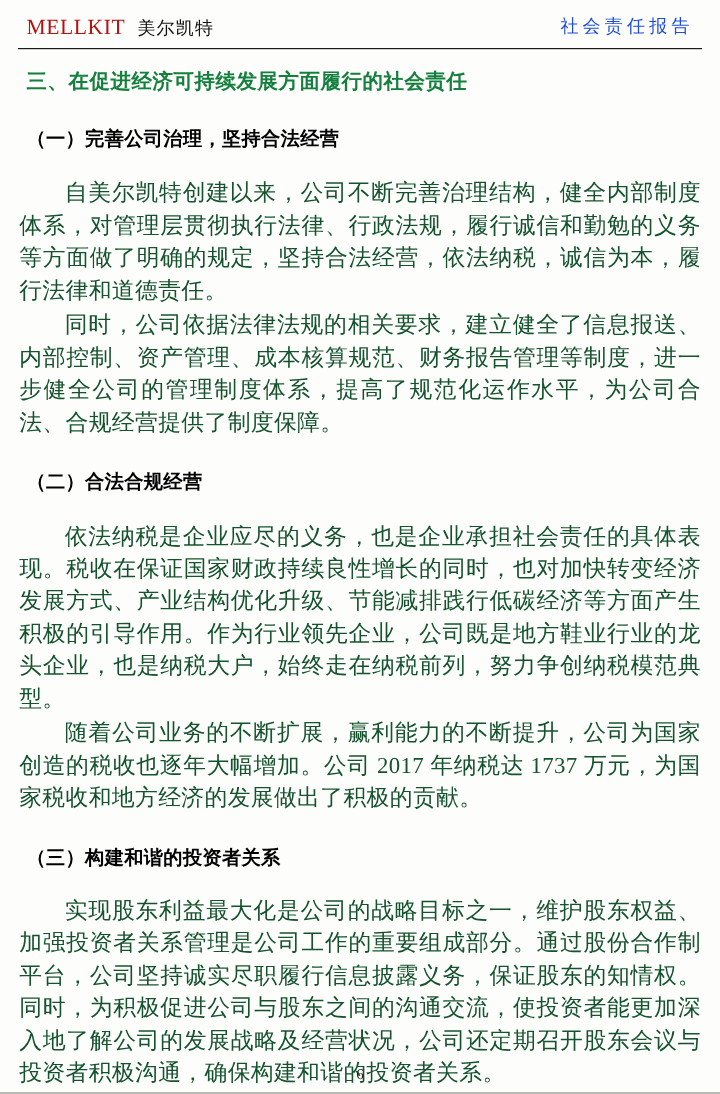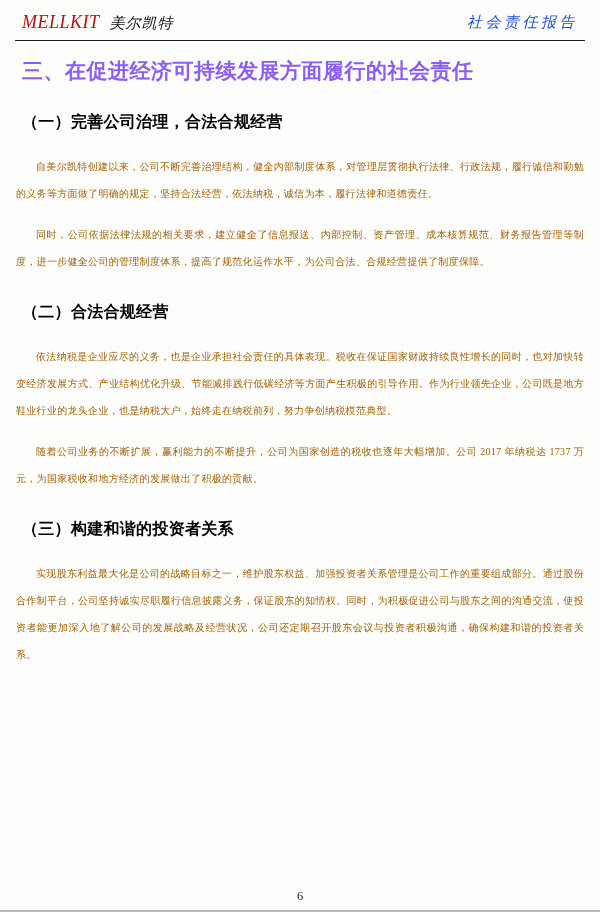--- a/index.html
+++ b/index.html
@@ -14,21 +14,20 @@
     color:#1b1b1b;
     overflow:hidden;
   }
   
   .hdr{
     display:flex;
     justify-content:space-between;
     align-items:flex-end;
     padding:4px 7px 7px 7px;
     border-bottom:1.5px solid #1a1a1a;
-    font-style:italic;
   }
   .brand{white-space:nowrap;}
   .brand-en{
     font-family:"Liberation Serif","DejaVu Serif",serif;
     font-size:18px;
     color:#b31212;
     letter-spacing:0.5px;
   }
   .brand-zh{
     font-size:15px;
@@ -40,48 +39,48 @@
     font-size:15px;
     color:#1d4ed8;
     letter-spacing:3.5px;
     font-family:"Liberation Serif","DejaVu Serif",serif;
     padding-bottom:1px;
   }
   
   .doc-title{
     font-family:"Liberation Sans","DejaVu Sans",sans-serif;
     font-weight:bold;
-    font-size:21px;
-    color:#8b5cf6;
+    font-size:17px;
+    color:#15803d;
     letter-spacing:0.5px;
     margin:16px 7px 0 7px;
     line-height:1.35;
   }
   
   .sec-heading{
     font-family:"Liberation Sans","DejaVu Sans",sans-serif;
     font-weight:bold;
     font-size:16px;
     color:#000;
     letter-spacing:0.3px;
     margin:27px 7px 0 7px;
     line-height:1.3;
   }
   .para{
-    font-size:10px;
+    font-size:19px;
     line-height:27px;
     letter-spacing:0.3px;
     text-align:justify;
     text-indent:2em;
-    color:#a16207;
+    color:#14532d;
     margin:0;
     padding:0 1px;
   }
   .para.first{margin-top:20px;}
-  .para + .para{margin-top:14px;}
+  .para + .para{margin-top:2px;}
   
   .footer{
     position:absolute;
     left:0;right:0;
     bottom:8px;
     text-align:center;
   }
   .page-number{
     font-size:12.5px;
     color:#222;
@@ -103,21 +102,21 @@
     <div class="brand">
       <span class="brand-en">MELLKIT</span>
       <span class="brand-zh">美尔凯特</span>
     </div>
     <div class="report-title">社会责任报告</div>
   </header>
 
   <h1 class="doc-title">三、在促进经济可持续发展方面履行的社会责任</h1>
 
   <section>
-    <h2 class="sec-heading">（一）完善公司治理，合法合规经营</h2>
+    <h2 class="sec-heading">（一）完善公司治理，坚持合法经营</h2>
     <p class="para first">自美尔凯特创建以来，公司不断完善治理结构，健全内部制度体系，对管理层贯彻执行法律、行政法规，履行诚信和勤勉的义务等方面做了明确的规定，坚持合法经营，依法纳税，诚信为本，履行法律和道德责任。</p>
     <p class="para">同时，公司依据法律法规的相关要求，建立健全了信息报送、内部控制、资产管理、成本核算规范、财务报告管理等制度，进一步健全公司的管理制度体系，提高了规范化运作水平，为公司合法、合规经营提供了制度保障。</p>
   </section>
 
   <section>
     <h2 class="sec-heading">（二）合法合规经营</h2>
     <p class="para first">依法纳税是企业应尽的义务，也是企业承担社会责任的具体表现。税收在保证国家财政持续良性增长的同时，也对加快转变经济发展方式、产业结构优化升级、节能减排践行低碳经济等方面产生积极的引导作用。作为行业领先企业，公司既是地方鞋业行业的龙头企业，也是纳税大户，始终走在纳税前列，努力争创纳税模范典型。</p>
     <p class="para">随着公司业务的不断扩展，赢利能力的不断提升，公司为国家创造的税收也逐年大幅增加。公司 2017 年纳税达 1737 万元，为国家税收和地方经济的发展做出了积极的贡献。</p>
   </section>
 

